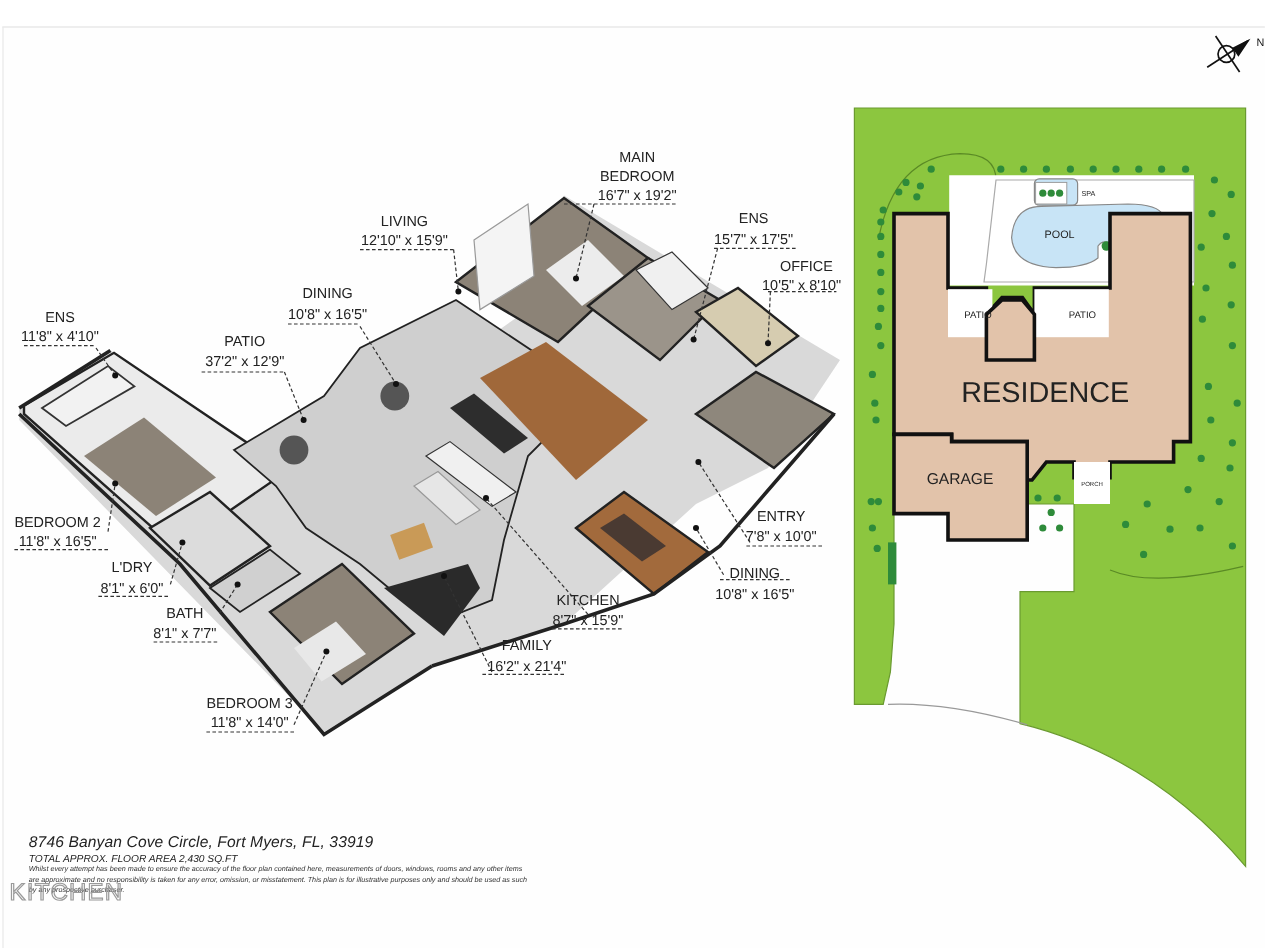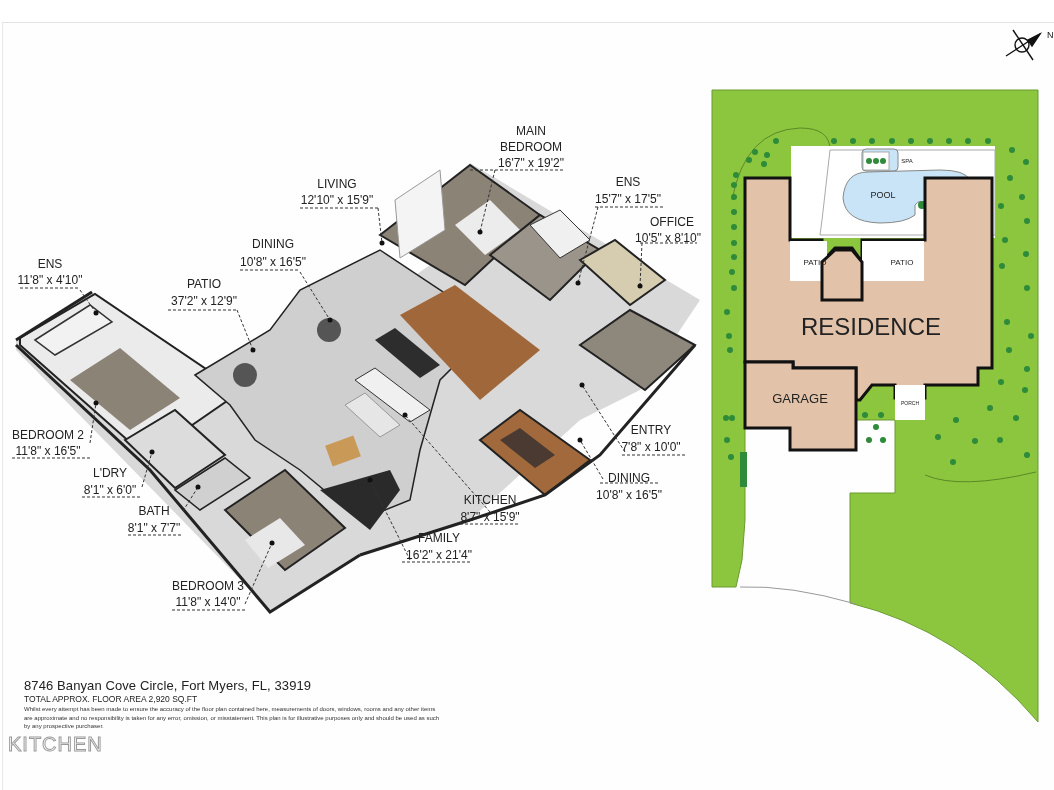--- a/index.html
+++ b/index.html
@@ -1,20 +1,20 @@
 <!DOCTYPE html>
 <html><head>
 <meta charset="utf-8">
 <style>
   html,body{margin:0;padding:0;background:#ffffff;}
   body{width:1054px;height:790px;position:relative;overflow:hidden;font-family:"Liberation Sans",sans-serif;}
   .frame{position:absolute;left:2px;top:22px;width:1052px;height:768px;border-top:1px solid #e3e3e3;border-left:1px solid #e8e8e8;background:#fefefe;}
   svg{position:absolute;left:0;top:0;}
   .lbl{font-family:"Liberation Sans",sans-serif;font-size:12px;fill:#222;text-anchor:middle;}
-  .footer{position:absolute;left:24px;top:678px;color:#222;}
+  .footer{position:absolute;left:24px;top:694px;color:#222;font-style:italic;}
   .addr{font-size:13px;letter-spacing:0.1px;}
   .area{font-size:8.5px;margin-top:1px;}
   .disc{font-size:6px;line-height:8.5px;color:#333;width:420px;margin-top:1px;}
   .wm{position:absolute;left:8px;top:733px;font-size:20px;color:transparent;-webkit-text-stroke:1px #9a9a9a;letter-spacing:1px;font-family:"Liberation Sans",sans-serif;}
 </style>
 </head>
 <body>
 
 <div class="frame"></div>
 
@@ -272,17 +272,17 @@
     <circle cx="1022" cy="45" r="7"></circle>
     <line x1="1013" y1="30" x2="1033" y2="60"></line>
     <line x1="1006" y1="56" x2="1040" y2="34"></line>
     <polygon points="1040,34 1028,40 1032,46" fill="#111"></polygon>
   </g>
   <text x="1047" y="38" font-family="Liberation Sans, sans-serif" font-size="9" fill="#111">N</text>
 </svg>
 
 <div class="footer">
   <div class="addr">8746 Banyan Cove Circle, Fort Myers, FL, 33919</div>
-  <div class="area">TOTAL APPROX. FLOOR AREA 2,920 SQ.FT</div>
+  <div class="area">TOTAL APPROX. FLOOR AREA 2,430 SQ.FT</div>
   <div class="disc">Whilst every attempt has been made to ensure the accuracy of the floor plan contained here, measurements of doors, windows, rooms and any other items are approximate and no responsibility is taken for any error, omission, or misstatement. This plan is for illustrative purposes only and should be used as such by any prospective purchaser.</div>
 </div>
 
 <div class="wm">KITCHEN</div>
 
 </body></html>

